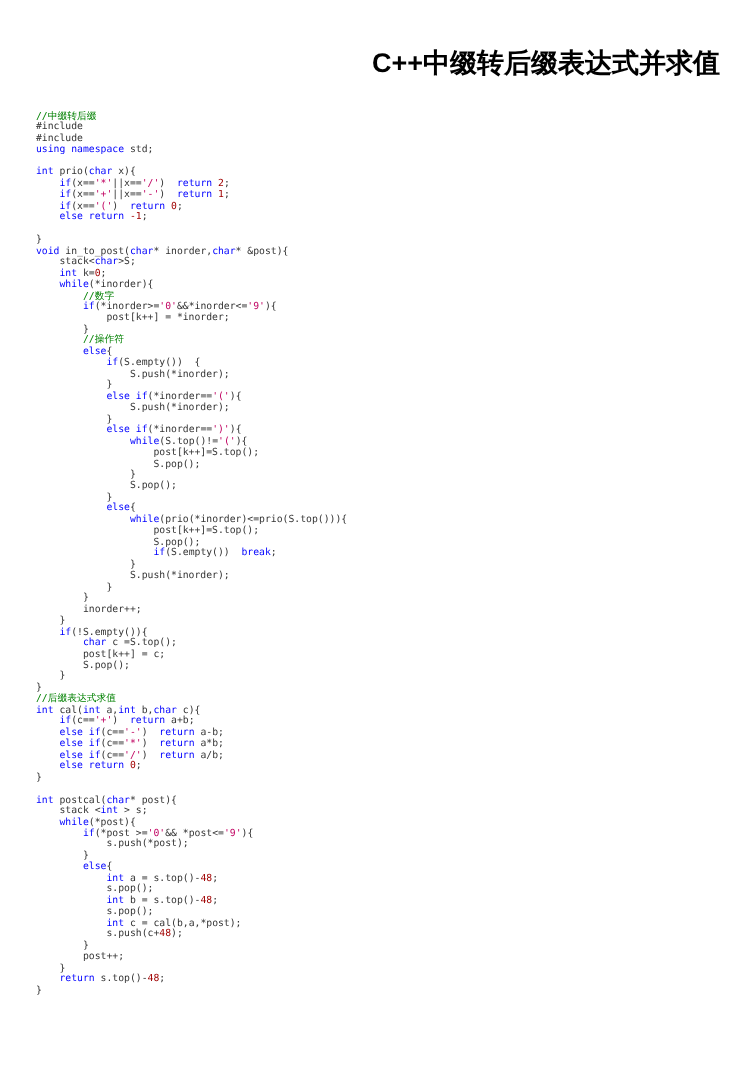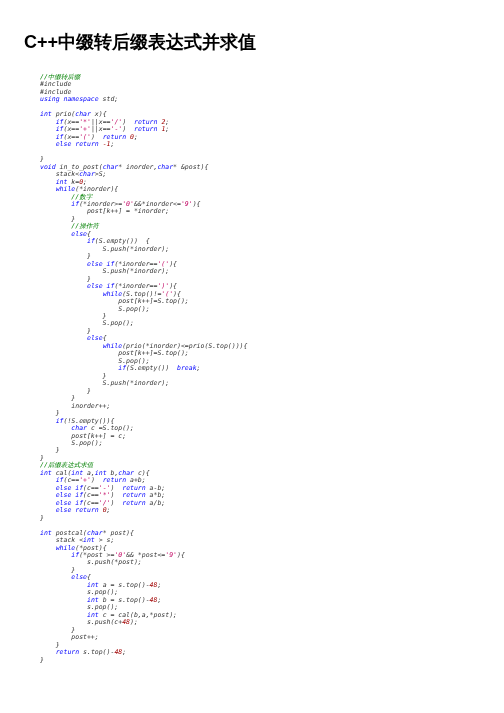--- a/index.html
+++ b/index.html
@@ -4,34 +4,33 @@
 <style>
   body {
     font-family: "Microsoft YaHei", Arial, sans-serif;
     background: #fff;
     margin: 0;
     padding: 20px 24px;
     width: 504px;
     box-sizing: border-box;
   }
   h1 {
-    text-align: left;
+    text-align: right;
     font-size: 18px;
     font-weight: bold;
     margin: 10px 0 20px 0;
     color: #000;
   }
   pre {
     font-family: Consolas, Monaco, monospace;
     font-size: 6.5px;
     line-height: 1.15;
     white-space: pre;
-    margin: 16px;
+    margin: 0;
     color: #333;
-    font-style: italic;
   }
   .kw { color: #0000ff; }      
   .cm { color: #008000; }      
   .str { color: #c00060; }     
   .num { color: #a00000; }
 </style>
 </head>
 <body>
 
 <h1>C++中缀转后缀表达式并求值</h1>

